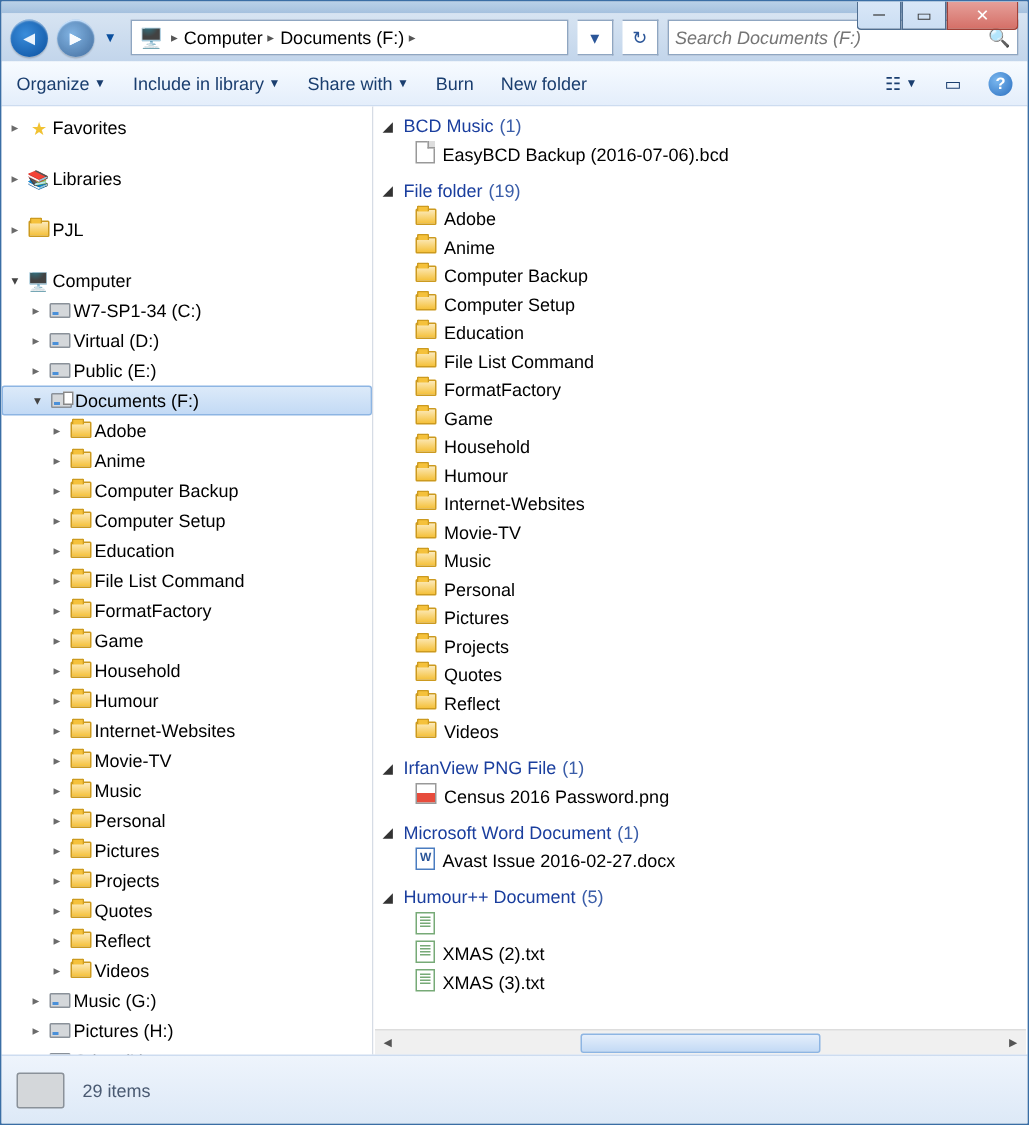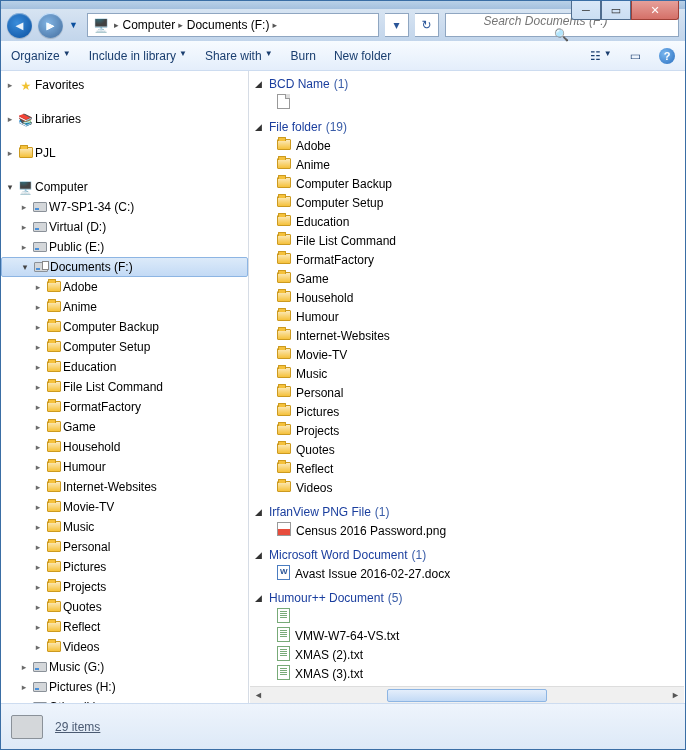--- a/index.html
+++ b/index.html
@@ -11,25 +11,25 @@
 .win-max { background: linear-gradient(#d9e7f8,#cbdef3); }
 .win-close { background: linear-gradient(#e6a09a,#d57068); color:#fff; border-radius: 0 0 3px 0; border-color:#a04037; width:48px; }
 .nav-bar { height: 32px; background: linear-gradient(to bottom, #d7e4f2, #c2d5eb); display: flex; align-items: center; padding: 0 6px; gap: 6px; }
 .nav-btn { width: 25px; height: 25px; border-radius: 50%; background: radial-gradient(circle at 40% 40%, #3a8ddb, #0a4f9e); display: flex; align-items:center; justify-content:center; color:#eaf3fc; font-size:13px; box-shadow: inset 0 1px 1px rgba(255,255,255,.5), 0 1px 1px rgba(0,0,0,.2); }
 .nav-btn.disabled { filter: grayscale(.5) brightness(1.3); opacity:.9; }
 .nav-drop { width:12px; color:#0a4f9e; font-size:9px; }
 .addr-bar { flex: 1; height: 24px; background: #fff; border: 1px solid #8fa6c1; display:flex; align-items:center; padding: 0 4px; gap:4px; }
 .crumb { display: flex; align-items:center; gap:3px; color:#000; }
 .crumb .chev { color:#555; font-size:9px; }
 .addr-refresh { width:24px; height:24px; border:1px solid #8fa6c1; border-left:none; background:#fff; display:flex; align-items:center; justify-content:center; color:#2a5598; }
-.search-box { width: 234px; height:24px; border:1px solid #8fa6c1; background:#fff; display:flex; align-items:center; padding: 0 4px; flex-direction: column; }
+.search-box { width: 234px; height:24px; border:1px solid #8fa6c1; background:#fff; display:flex; align-items:center; padding: 0 4px; }
 .search-box input { border:none; outline:none; flex:1; color:#888; font-style:italic; font-size:12px; }
 .search-box .mag { color:#2a5598; }
 .toolbar { height: 30px; background: linear-gradient(to bottom, #f7fbff, #e4eefb); border-bottom: 1px solid #cddcf0; display:flex; align-items:center; padding: 0 10px; gap:18px; }
-.toolbar .tb-item { color: #1a3e6f; display:flex; gap:3px; }
+.toolbar .tb-item { color: #1a3e6f; display:flex; align-items:center; gap:3px; }
 .toolbar .tb-item .drop { font-size:8px; color:#1a3e6f; }
 .toolbar .spacer { flex:1; }
 .content { display:flex; height: 632px; }
 .sidebar { width: 248px; border-right: 1px solid #d6dce5; overflow:hidden; padding-top:4px; background:#fff; }
 .tree-row { display:flex; align-items:center; height:20px; padding-left: 0; white-space:nowrap; position:relative; }
 .tree-row.selected { background: linear-gradient(#dceaf9,#c3daf5); border:1px solid #8db5e3; border-radius:2px; }
 .tree-arrow { width:14px; text-align:center; color:#6b6b6b; font-size:9px; }
 .tree-arrow.open { color:#444; }
 .tree-ico { width:18px; text-align:center; font-size:13px; }
 .folder-ico { display:inline-block; width:14px; height:11px; background: linear-gradient(#fceabb,#f5c13b); border:1px solid #cc9a1f; border-radius:1px; position:relative; }
@@ -51,21 +51,21 @@
 .item-row { display:flex; align-items:center; height:19px; padding-left: 22px; gap:5px; }
 .file-ico { display:inline-block; width:13px; height:15px; background:#fff; border:1px solid #999; position:relative;}
 .file-ico::before{content:"";position:absolute;top:-1px;right:-1px;width:4px;height:4px;background:#ddd;border-left:1px solid #999;border-bottom:1px solid #999;}
 .png-ico{display:inline-block;width:14px;height:14px; background:linear-gradient(#fff 50%,#e74c3c 50%); border:1px solid #999;}
 .doc-ico{display:inline-block;width:13px;height:15px;background:#fff;border:1px solid #4a7cc0;position:relative;}
 .doc-ico::after{content:"W";position:absolute;top:1px;left:2px;color:#2a5598;font-size:8px;font-weight:bold;}
 .txt-ico{display:inline-block;width:13px;height:15px;background:#fff;border:1px solid #7a7;position:relative;}
 .txt-ico::after{content:"";position:absolute;top:2px;left:2px;right:2px;height:1px;background:#7a7;box-shadow:0 2px #7a7,0 4px #7a7,0 6px #7a7;}
 .status-bar {height:46px; background:linear-gradient(#eef4fc,#dde9f7);border-top:1px solid #cddcf0; display:flex;align-items:center; padding:0 10px; gap:12px; position:absolute; bottom:0;left:0;right:0;}
 .status-ico{width:32px;height:24px;background:#d4d7da;border:1px solid #8a9199;border-radius:2px;}
-.status-txt{color:#4a5a72;text-decoration:underline;}
+.status-txt{color:#4a5a72;}
 .hscroll { position:absolute; bottom:46px; left:249px; right:1px; height:17px; background:#f0f0f0; border-top:1px solid #ddd; display:flex; align-items:center;}
 .hscroll .track{flex:1;position:relative;height:15px;}
 .hscroll .thumb{position:absolute;left:30%;width:40%;height:13px;top:1px;background:linear-gradient(#e4eefb,#c3daf5);border:1px solid #8db5e3;border-radius:2px;}
 .hscroll .arr{width:17px;height:15px;display:flex;align-items:center;justify-content:center;color:#555;font-size:9px;}
 .help-ico { width:16px;height:16px;border-radius:50%;background:radial-gradient(circle at 35% 35%,#7ab7ef,#2a6fc0);color:#fff;display:flex;align-items:center;justify-content:center;font-size:11px;font-weight:bold;}
 </style>
 </head>
 <body>
 
 <div class="win-controls">
@@ -281,25 +281,26 @@
         <span class="tree-arrow ">▸</span>
         <span class="tree-ico"><span class="drive-ico"></span></span>
         <span>Other (I:)</span>
       </div>
     </div>
   <div class="main">
     <div id="groups">
         <div class="group">
           <div class="group-hdr">
             <span class="chev">◢</span>
-            <span>BCD Name </span>
+            <span>BCD Music </span>
             <span class="count">(1)</span>
           </div>
           <div class="item-row">
             <span><span class="file-ico"></span></span>
+            <span>EasyBCD Backup (2016-07-06).bcd</span>
           </div>
         </div>
         <div class="group">
           <div class="group-hdr">
             <span class="chev">◢</span>
             <span>File folder </span>
             <span class="count">(19)</span>
           </div>
           <div class="item-row">
             <span><span class="folder-ico"></span></span>
@@ -404,24 +405,20 @@
           <div class="group-hdr">
             <span class="chev">◢</span>
             <span>Humour++ Document </span>
             <span class="count">(5)</span>
           </div>
           <div class="item-row">
             <span><span class="txt-ico"></span></span>
           </div>
           <div class="item-row">
             <span><span class="txt-ico"></span></span>
-            <span>VMW-W7-64-VS.txt</span>
-          </div>
-          <div class="item-row">
-            <span><span class="txt-ico"></span></span>
             <span>XMAS (2).txt</span>
           </div>
           <div class="item-row">
             <span><span class="txt-ico"></span></span>
             <span>XMAS (3).txt</span>
           </div>
         </div>
       </div>
   </div>
 </div>

